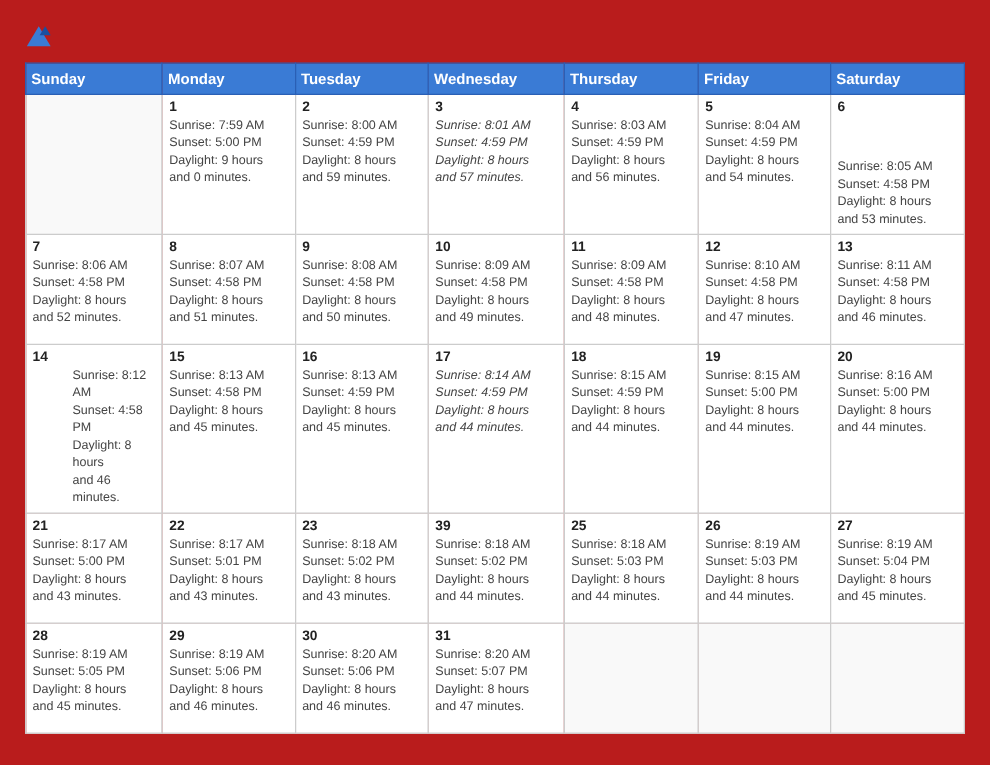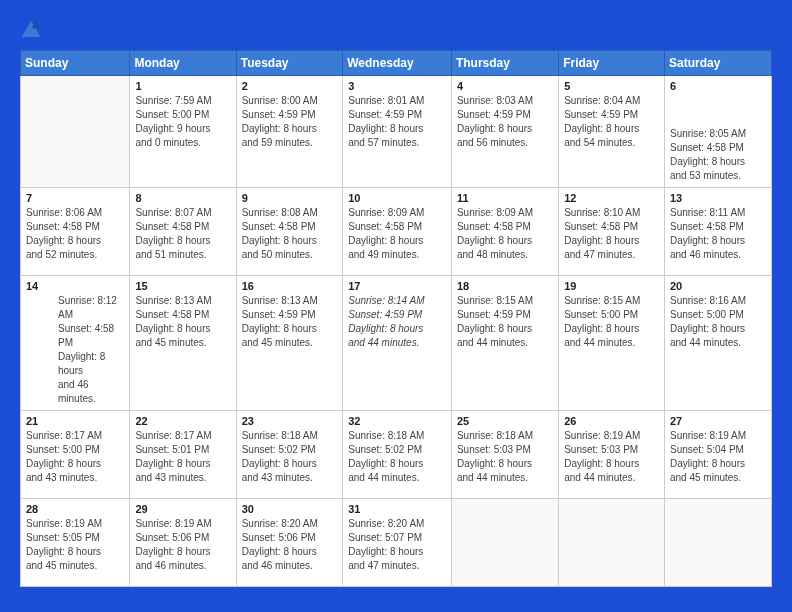--- a/index.html
+++ b/index.html
@@ -7,21 +7,21 @@
       font-family: Arial, sans-serif;
       background: #fff;
       width: 792px;
       height: 612px;
       overflow: hidden;
     }
     .page {
       width: 792px;
       height: 612px;
       padding: 18px 20px 12px 20px;
-      background: #1d4ed8;
+      background: #b91c1c;
     }
     .header {
       display: flex;
       justify-content: space-between;
       align-items: flex-start;
       margin-bottom: 10px;
     }
     .logo-text-general {
       font-size: 16px;
       font-weight: bold;
@@ -147,21 +147,21 @@
           </td>
           <td>
             <div class="day-number">2</div>
             <div class="day-info" style="white-space: pre-line;">Sunrise: 8:00 AM
 Sunset: 4:59 PM
 Daylight: 8 hours
 and 59 minutes.</div>
           </td>
           <td>
             <div class="day-number">3</div>
-            <div class="day-info" style="white-space: pre-line;">Sunrise: 8:01 AM
+            <div class="day-info" style="white-space: pre-line; font-style: italic;">Sunrise: 8:01 AM
 Sunset: 4:59 PM
 Daylight: 8 hours
 and 57 minutes.</div>
           </td>
           <td>
             <div class="day-number">4</div>
             <div class="day-info" style="white-space: pre-line;">Sunrise: 8:03 AM
 Sunset: 4:59 PM
 Daylight: 8 hours
 and 56 minutes.</div>
@@ -299,21 +299,21 @@
 and 43 minutes.</div>
           </td>
           <td>
             <div class="day-number">23</div>
             <div class="day-info" style="white-space: pre-line;">Sunrise: 8:18 AM
 Sunset: 5:02 PM
 Daylight: 8 hours
 and 43 minutes.</div>
           </td>
           <td>
-            <div class="day-number">32</div>
+            <div class="day-number">39</div>
             <div class="day-info" style="white-space: pre-line;">Sunrise: 8:18 AM
 Sunset: 5:02 PM
 Daylight: 8 hours
 and 44 minutes.</div>
           </td>
           <td>
             <div class="day-number">25</div>
             <div class="day-info" style="white-space: pre-line;">Sunrise: 8:18 AM
 Sunset: 5:03 PM
 Daylight: 8 hours

